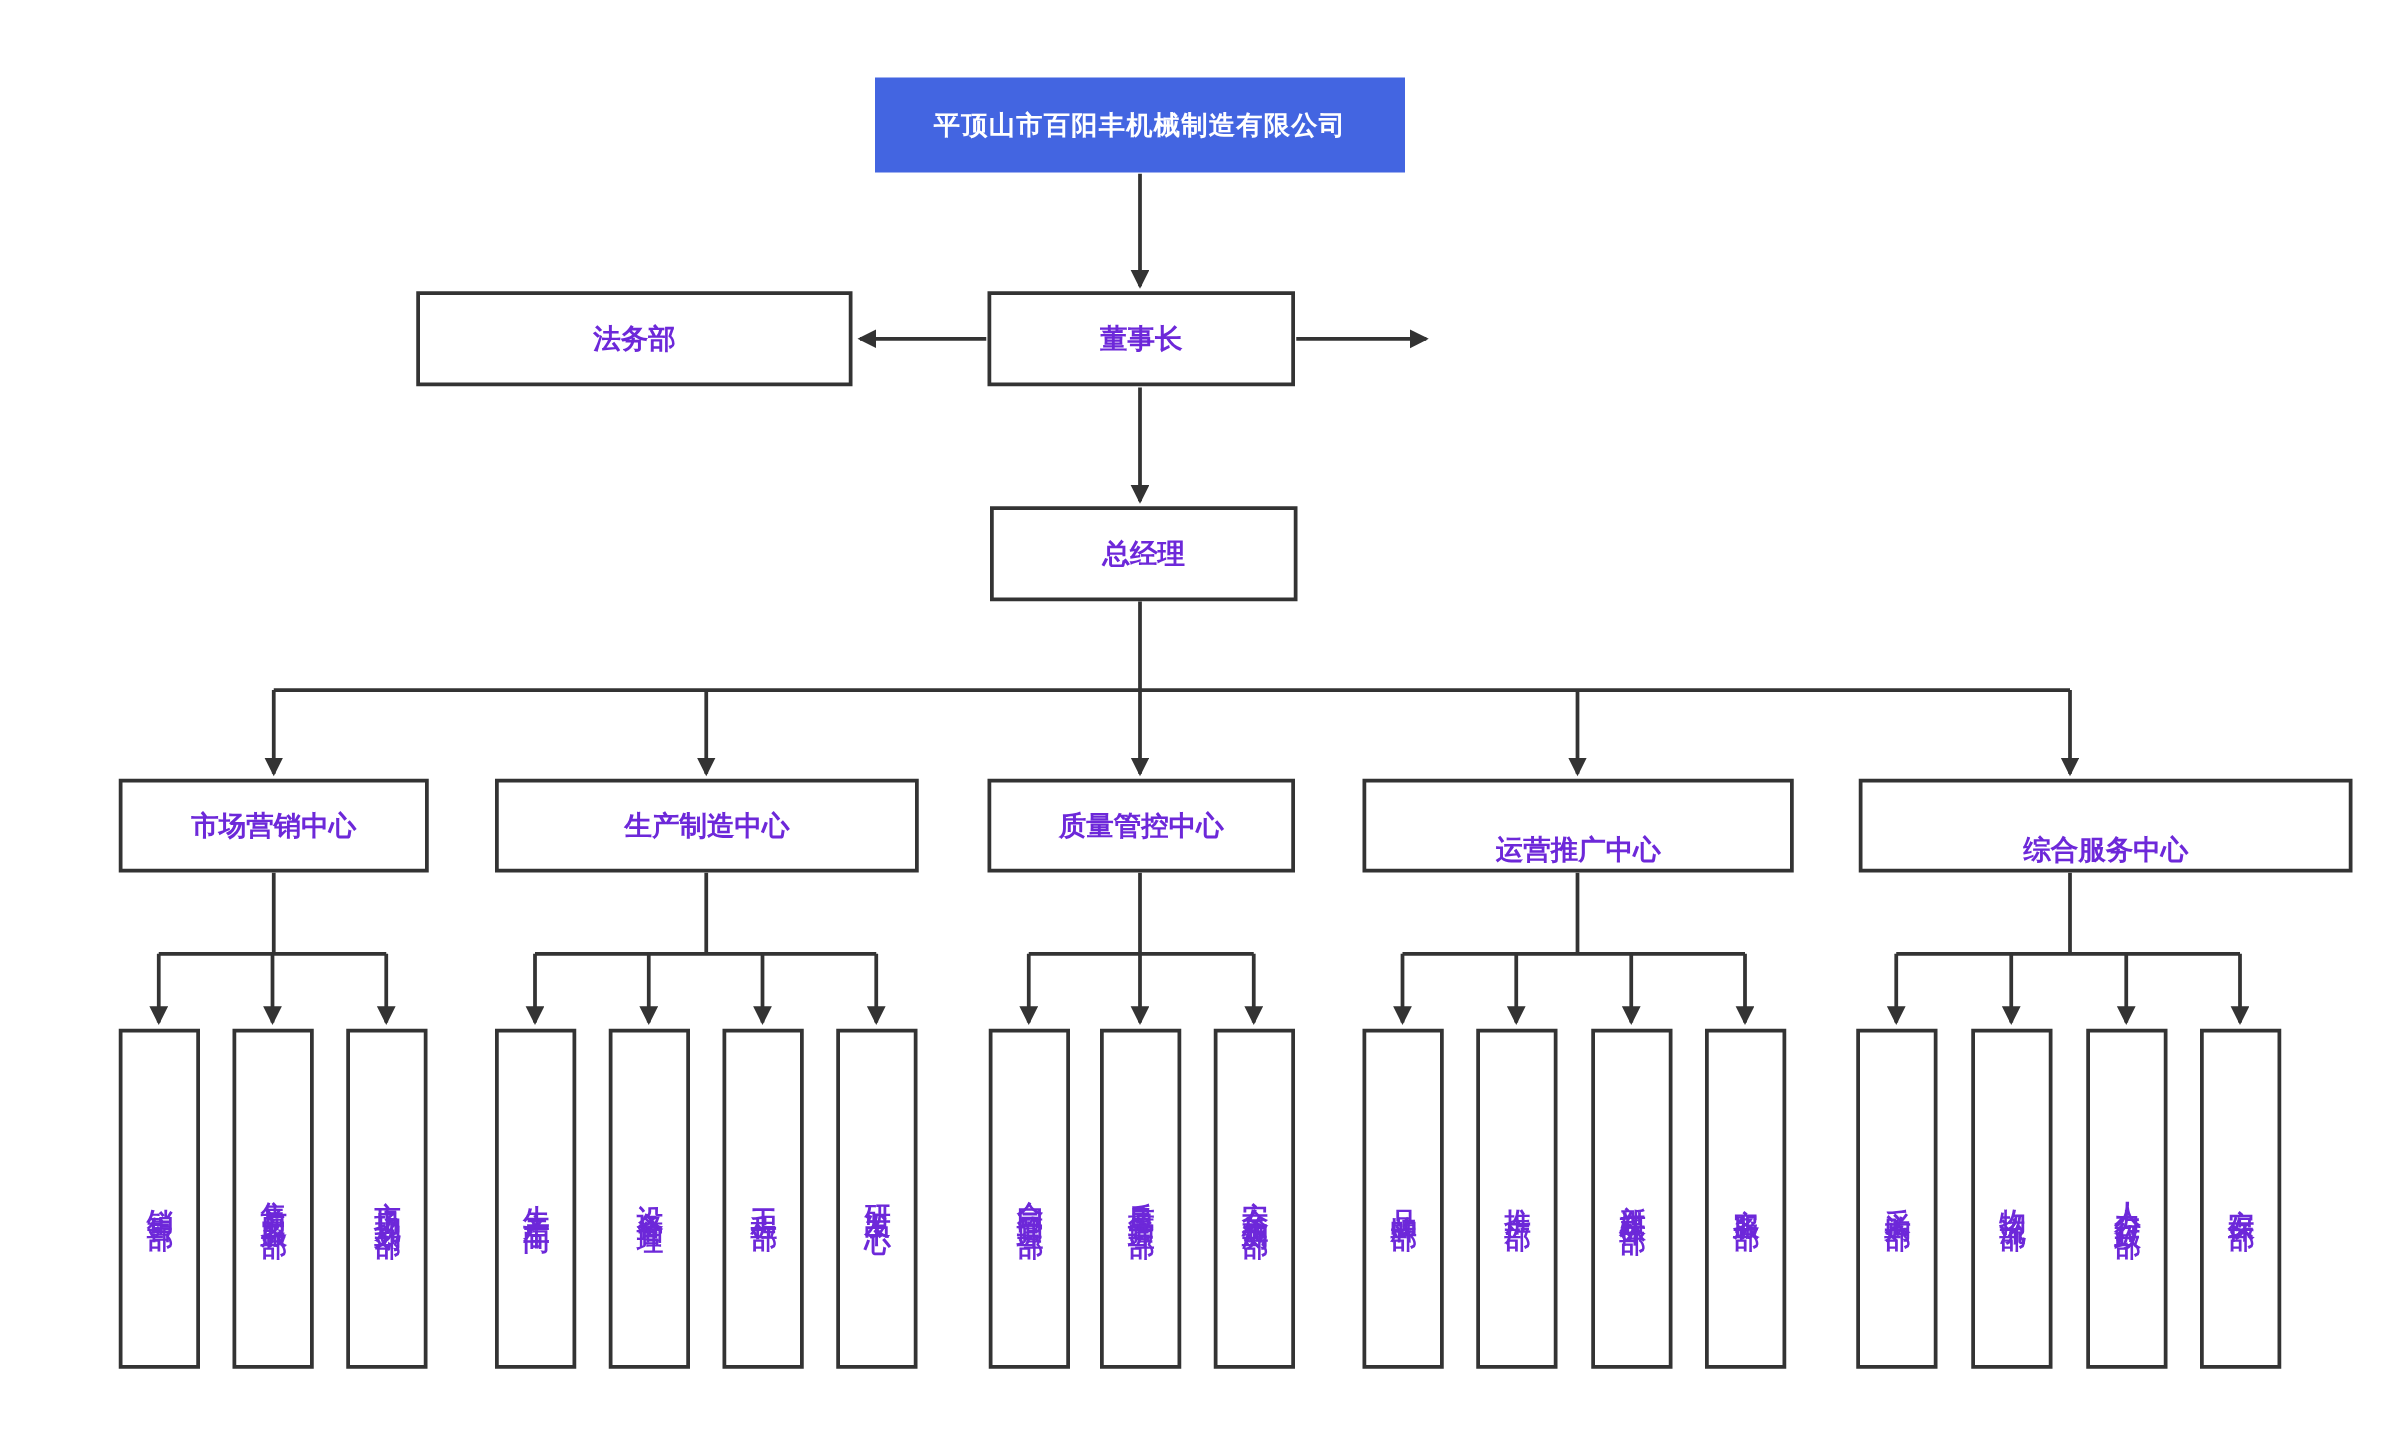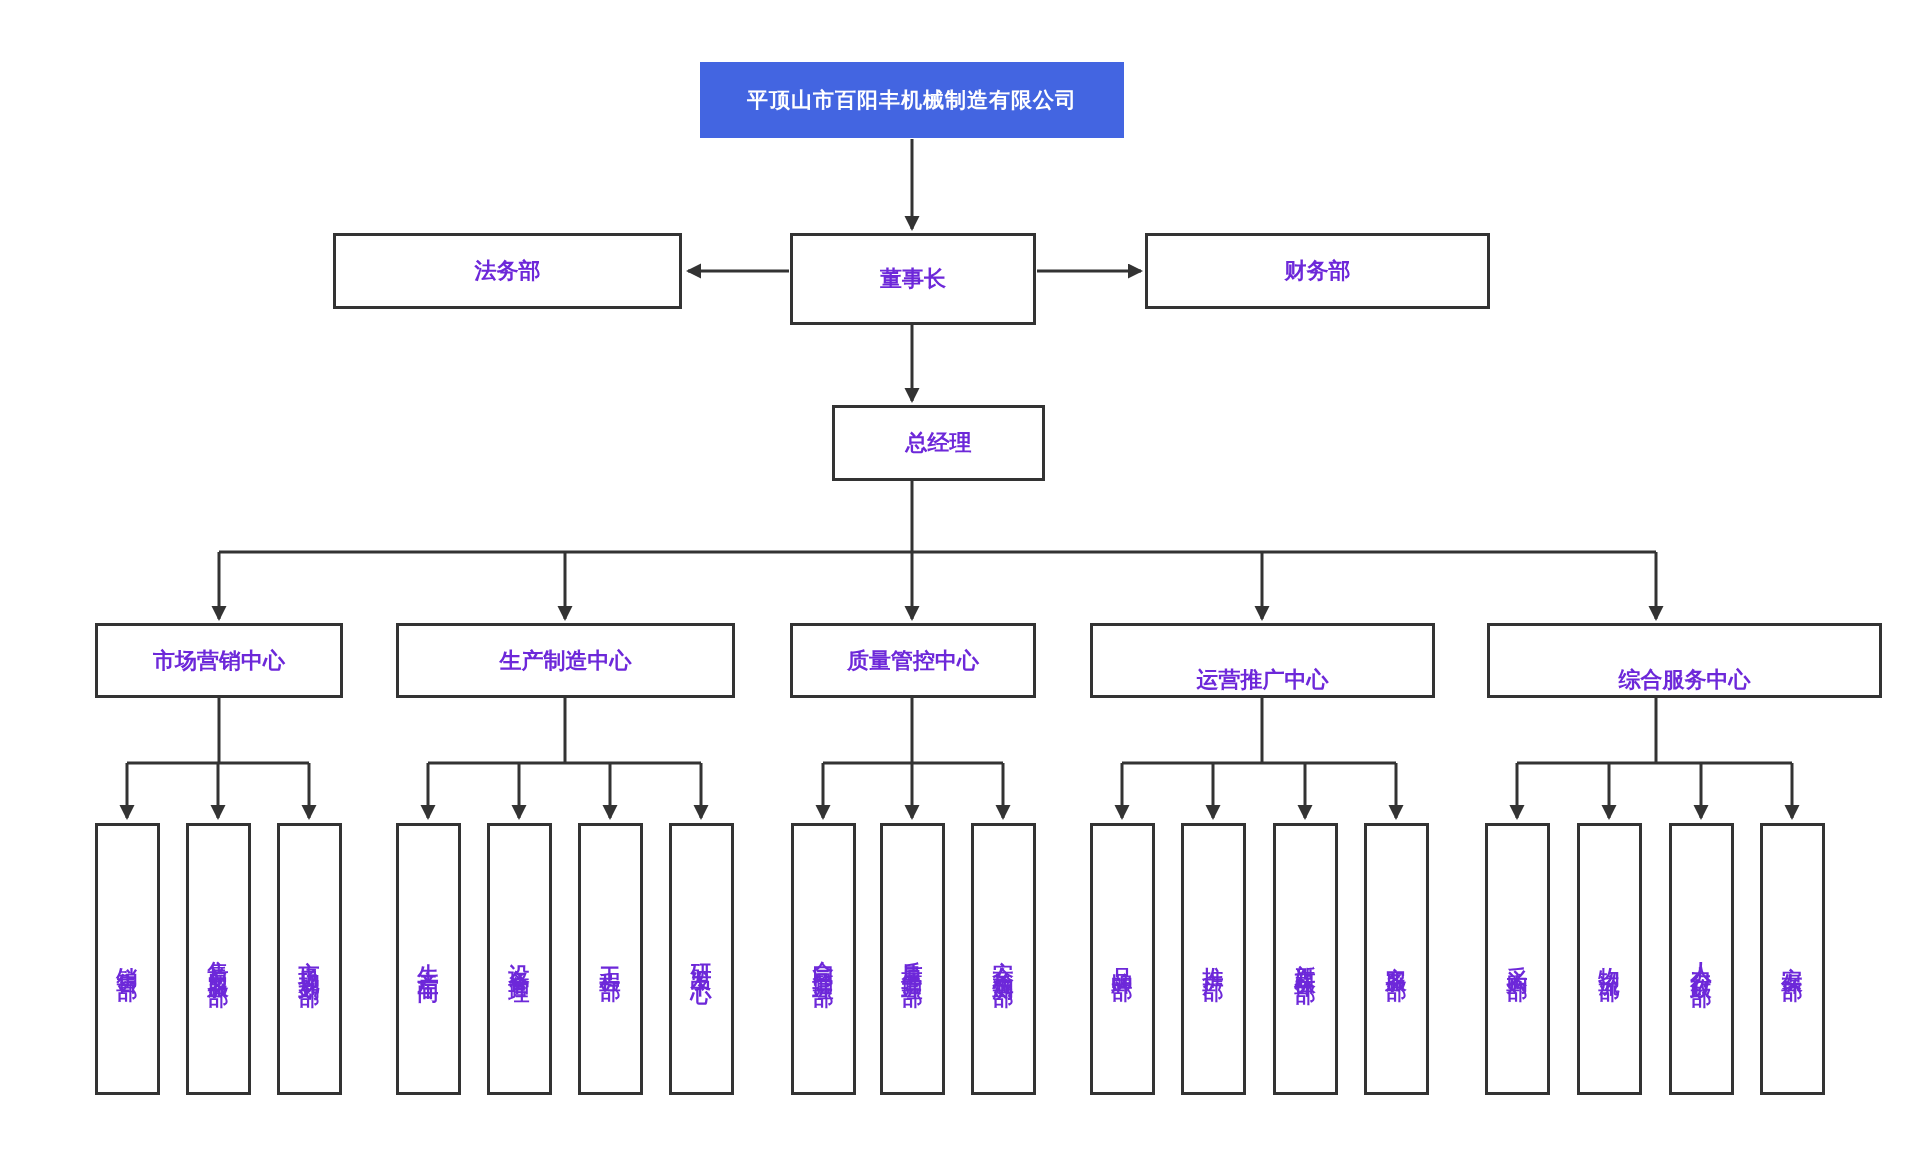--- a/index.html
+++ b/index.html
@@ -115,28 +115,25 @@
     </g>
   </svg>
 
   <div class="node root" style="left:700px; top:62px; width:424px; height:76px;">
     <span class="lbl">平顶山市百阳丰机械制造有限公司</span>
   </div>
 
   <div class="node" style="left:333px; top:233px; width:349px; height:76px;">
     <span class="lbl">法务部</span>
   </div>
-  <div class="node" style="left:790px; top:233px; width:246px; height:92px;">
+  <div class="node" style="left:790px; top:233px; width:246px; height:76px;">
     <span class="lbl">董事长</span>
   </div>
-  <div class="node" style="left:1145px; top:233px; width:345px; height:76px;">
-    <span class="lbl">财务部</span>
-  </div>
-
-  <div class="node" style="left:832px; top:405px; width:213px; height:76px;">
+
+  <div class="node" style="left:792px; top:405px; width:246px; height:76px;">
     <span class="lbl">总经理</span>
   </div>
 
   <div class="node" style="left:95px; top:623px; width:248px; height:75px;">
     <span class="lbl">市场营销中心</span>
   </div>
   <div class="node" style="left:396px; top:623px; width:339px; height:75px;">
     <span class="lbl">生产制造中心</span>
   </div>
   <div class="node" style="left:790px; top:623px; width:246px; height:75px;">

